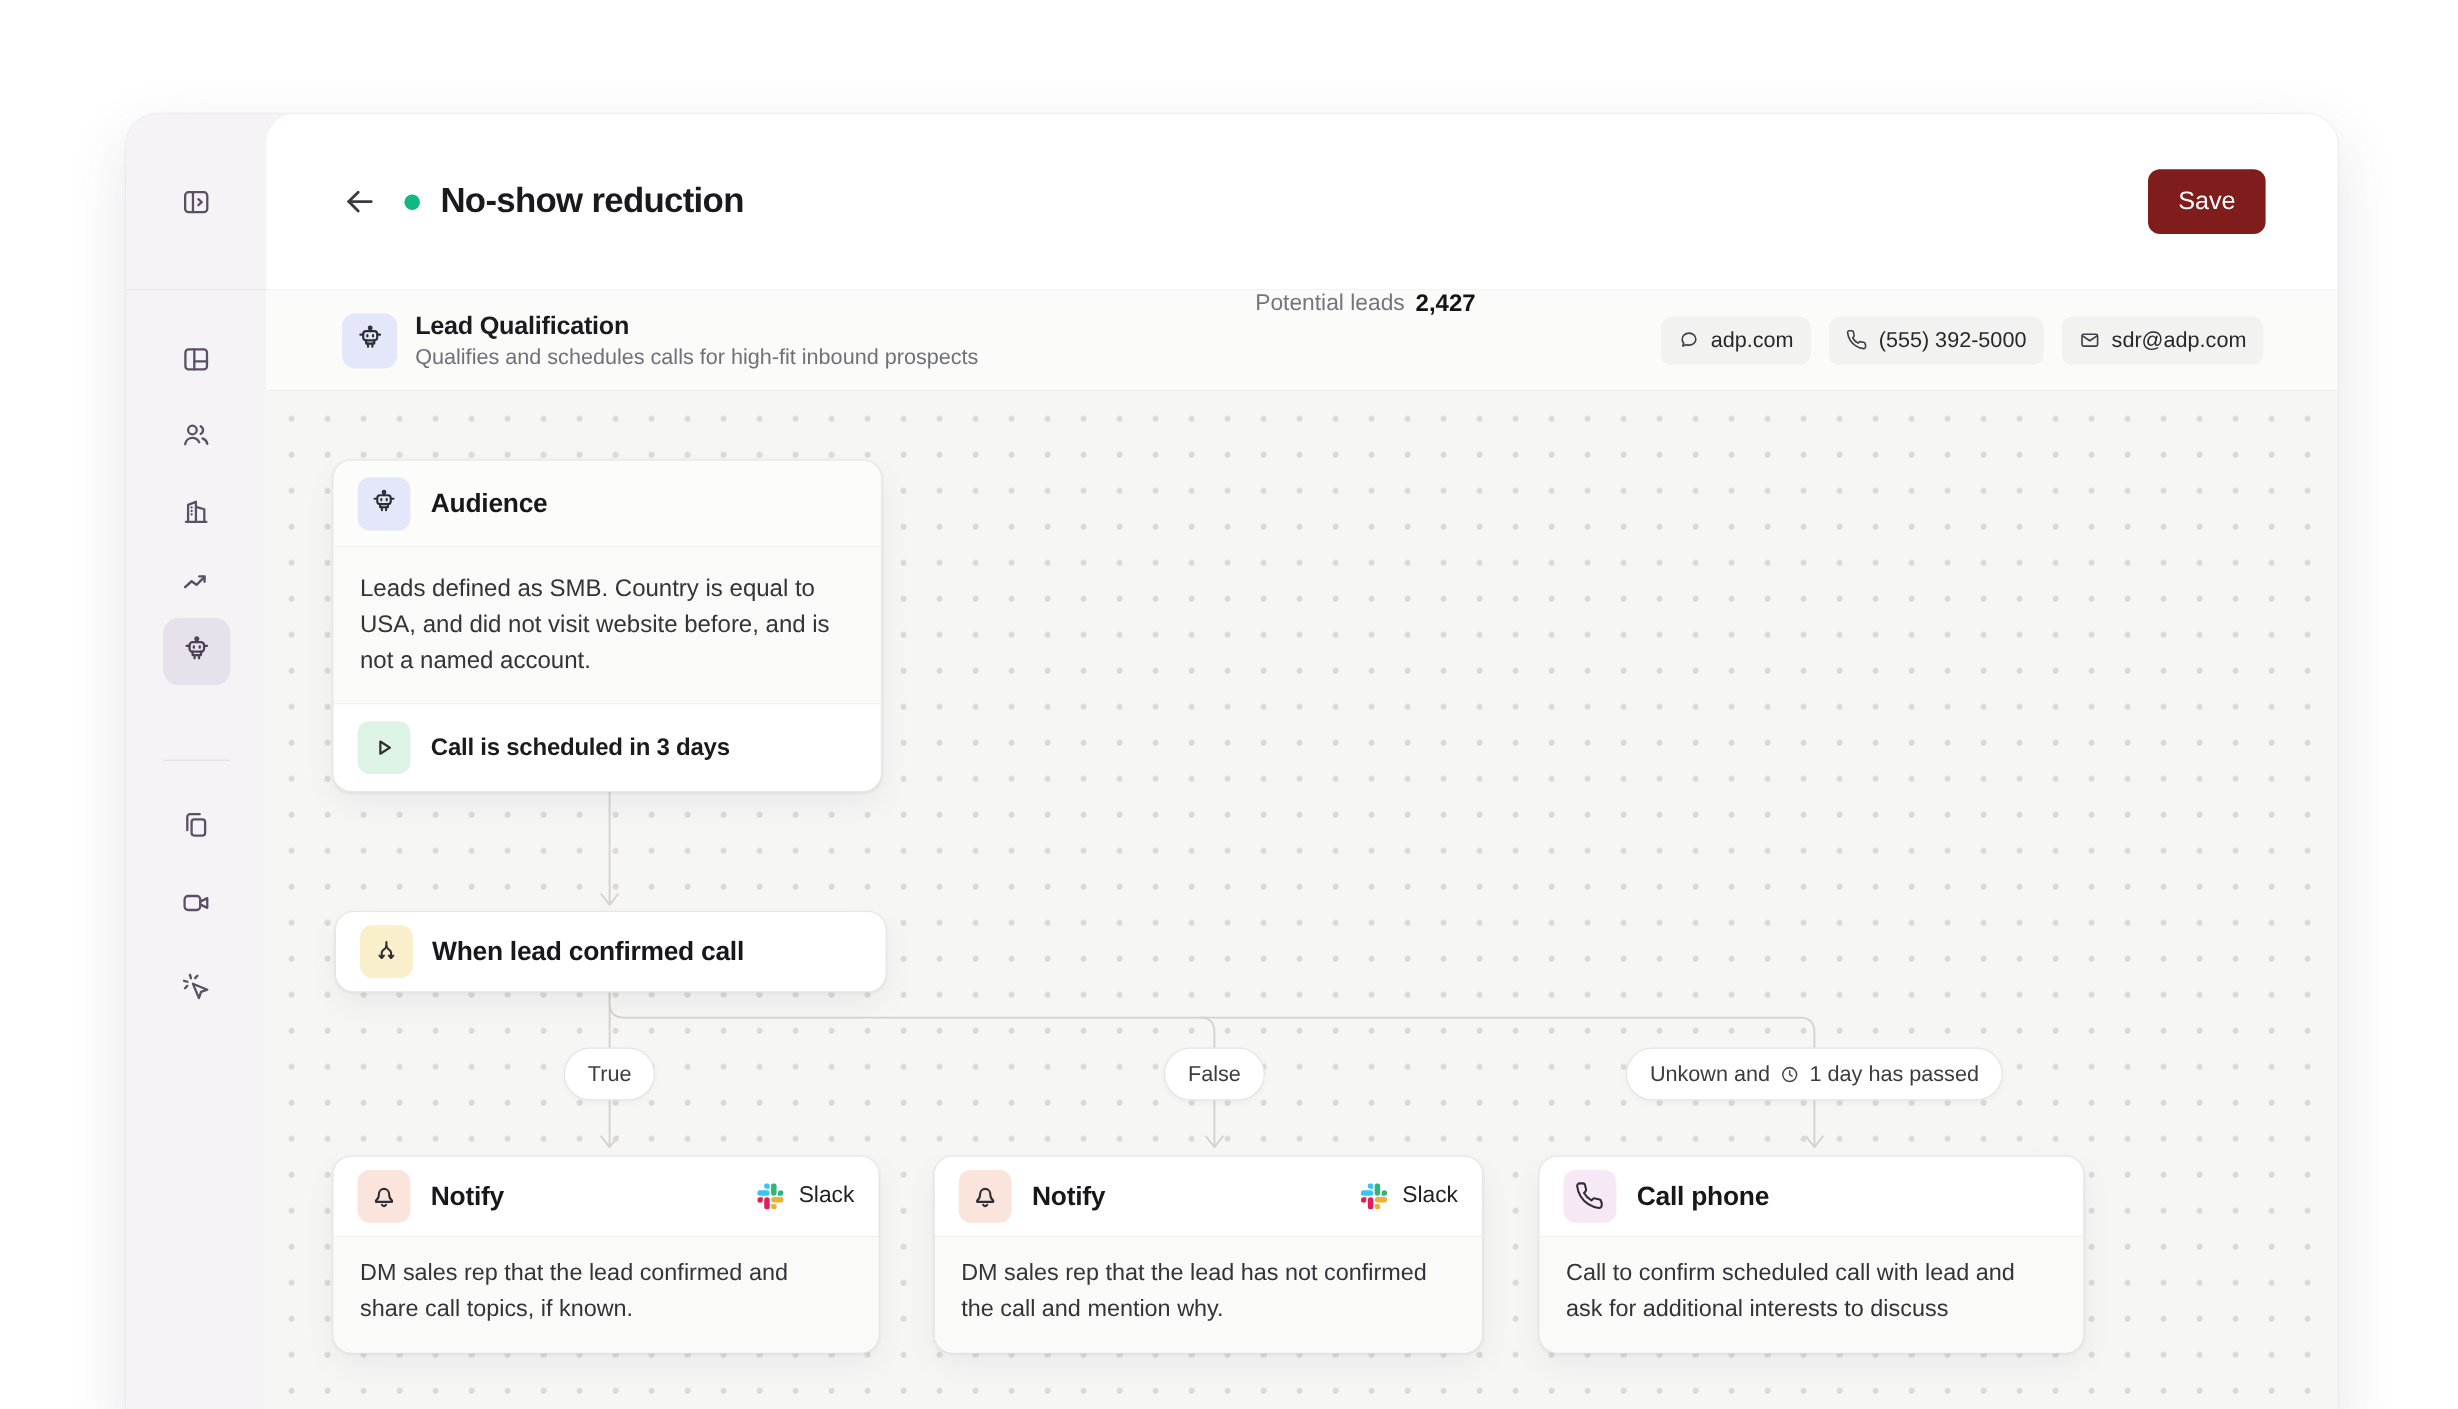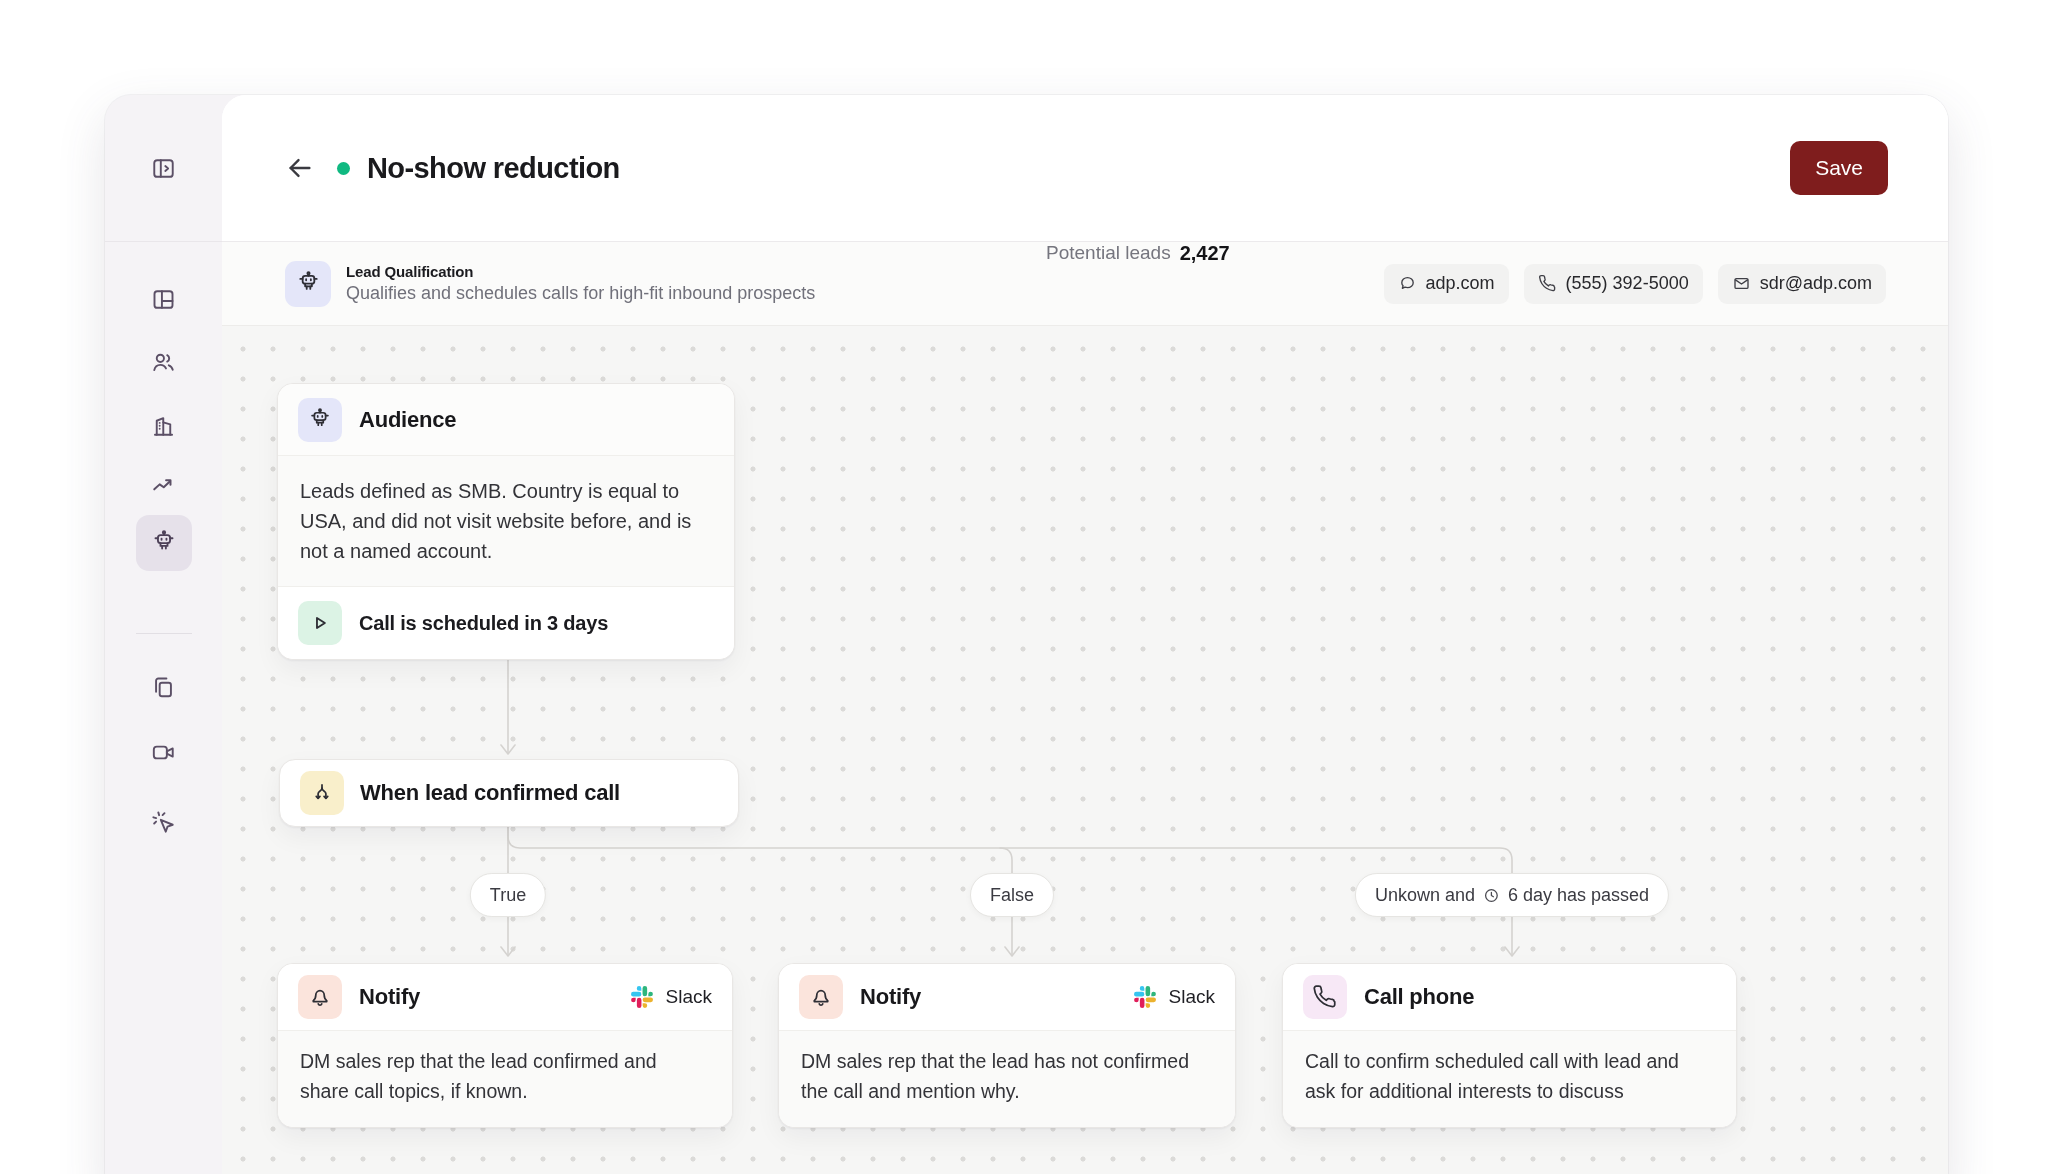--- a/index.html
+++ b/index.html
@@ -31,21 +31,21 @@
   .page-title{font-size:29px;font-weight:700;letter-spacing:-.02em;color:#1a1a1d;margin-left:17px;}
   .save-btn{margin-left:auto;height:54px;padding:0 25px;background:#7f1d1d;color:#fff;border:none;
     border-radius:10px;font-size:21px;font-weight:500;font-family:inherit;cursor:pointer;}
 
   .subheader{height:84px;flex:0 0 84px;background:#fbfbfa;border-bottom:1px solid #edecea;
     display:flex;align-items:center;padding:0 62px 0 63px;position:relative;}
   .agent-sq{width:46px;height:46px;border-radius:11px;background:#e4e6f9;display:flex;align-items:center;
     justify-content:center;color:#2e2e36;flex:0 0 46px;}
   .agent-sq svg{width:27px;height:27px;}
   .agent-texts{margin-left:15px;display:flex;flex-direction:column;gap:3px;}
-  .agent-name{font-size:15px;font-weight:700;color:#1b1b1f;letter-spacing:-.01em;}
+  .agent-name{font-size:21px;font-weight:700;color:#1b1b1f;letter-spacing:-.01em;}
   .agent-desc{font-size:18px;color:#70707a;}
   .leads{position:absolute;left:824px;top:0;bottom:0;display:flex;gap:9px;}
   .leads-label{font-size:19px;color:#75757e;}
   .leads-value{font-size:20px;font-weight:700;color:#141417;}
   .badges{margin-left:auto;display:flex;gap:15px;}
   .badge{height:40px;display:flex;align-items:center;gap:9px;background:#f2f2f1;border-radius:9px;
     padding:0 14px;font-size:18px;color:#28282c;cursor:pointer;}
   .badge svg{width:19px;height:19px;color:#3f3f46;}
 
   
@@ -322,21 +322,21 @@
         <span>False</span>
       </div>
       <div class="pill pill-unknown">
         <span>Unkown and</span>
         <span>
           <svg viewBox="0 0 24 24" fill="none" stroke="currentColor" stroke-width="1.8" stroke-linecap="round" stroke-linejoin="round">
             <circle cx="12" cy="12" r="8.2"></circle>
               <path d="M12 7.6V12l2.8 1.8"></path>
           </svg>
         </span>
-        <span>6 day has passed</span>
+        <span>1 day has passed</span>
       </div>
 
       <div class="node action action-1">
         <div class="node-header hdr-border">
           <div class="sq sq-bell">
             <svg viewBox="0 0 24 24" fill="none" stroke="currentColor" stroke-width="1.6" stroke-linecap="round" stroke-linejoin="round">
               <path d="M5.8 16.2h12.4v-.9c-1.5-1.1-2.3-2.9-2.3-4.9 0-2.3-1.7-4.2-3.9-4.2s-3.9 1.9-3.9 4.2c0 2-.8 3.8-2.3 4.9z"></path>
               <path d="M10.4 18.4a1.7 1.7 0 0 0 3.2 0"></path>
             </svg>
           </div>

